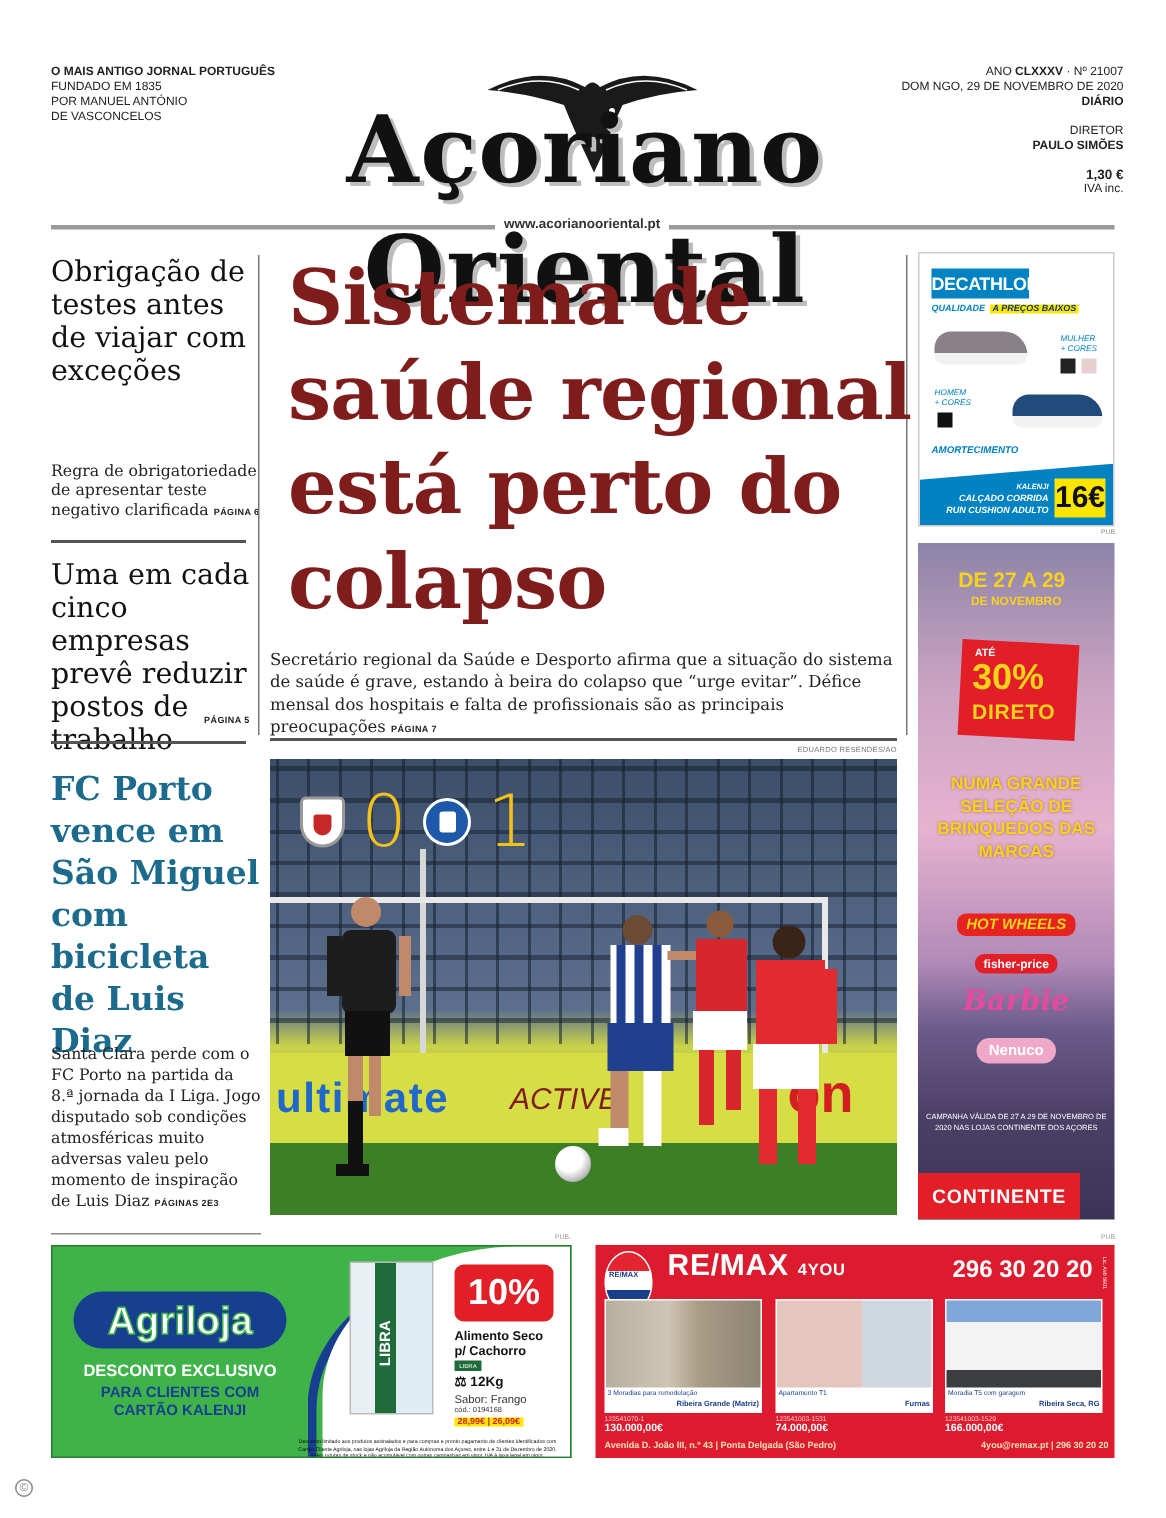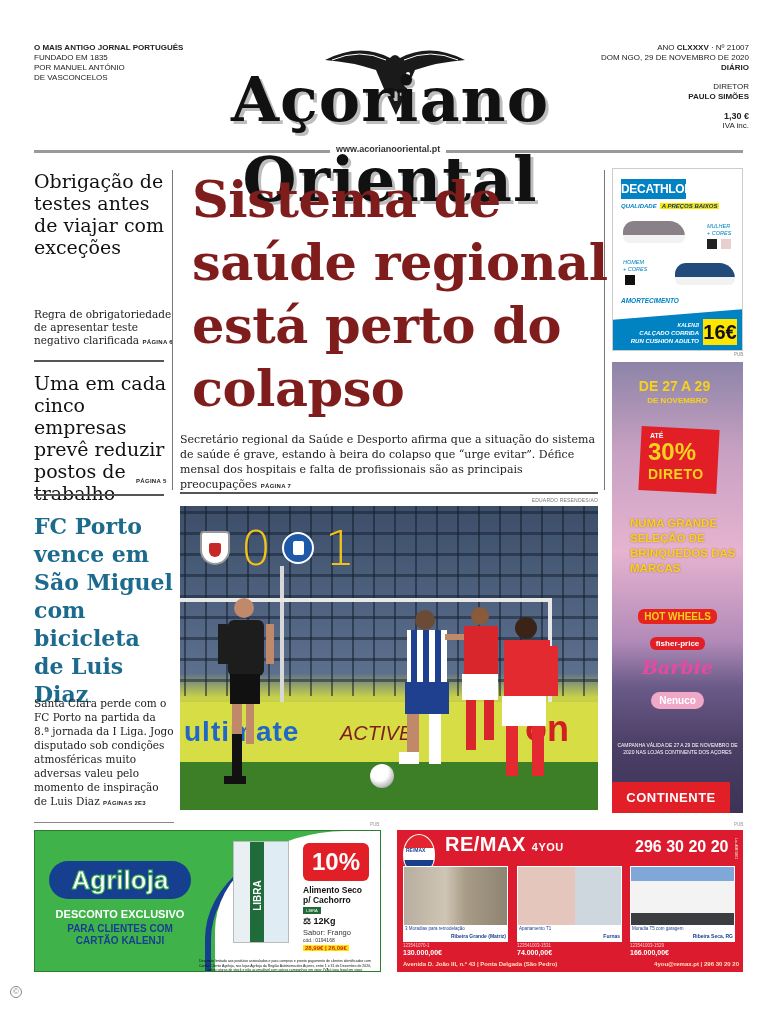--- a/index.html
+++ b/index.html
@@ -77,25 +77,25 @@
   .tiny-pub { font-size: 4.5px; color: #888; }
 
   .ad-cont { left: 612px; top: 362px; width: 131px; height: 451px; overflow: hidden;
     background: linear-gradient(180deg, #8c84a8 0%, #c8a1c2 20%, #e6b3d0 42%, #b18ab8 62%, #6a5a88 72%, #4b3f66 85%, #3c3356 100%); }
   .ct-date { position: absolute; left: 0; top: 16px; width: 125px; text-align: center; color: #f6d21c; font-weight: bold; font-size: 14px; line-height: 16px; }
   .ct-date2 { position: absolute; left: 0; top: 34px; width: 131px; text-align: center; color: #f6d21c; font-weight: bold; font-size: 8px; }
   .ct-badge { position: absolute; left: 28px; top: 66px; width: 78px; height: 64px; background: #e21e26; transform: rotate(3deg); }
   .ct-ate { position: absolute; left: 38px; top: 70px; font-size: 7px; font-weight: bold; color: #fff; }
   .ct-pct { position: absolute; left: 36px; top: 76px; font-size: 24px; font-weight: bold; color: #f6d21c; }
   .ct-dir { position: absolute; left: 36px; top: 104px; font-size: 14px; font-weight: bold; color: #f6d21c; letter-spacing: 0.5px; }
-  .ct-sel { position: absolute; left: 18px; top: 154px; width: 131px; text-align: left; color: #f6d21c; font-weight: bold; font-size: 11.5px; line-height: 15px; text-shadow: 0 0 2px #a66; }
+  .ct-sel { position: absolute; left: 0; top: 154px; width: 131px; text-align: center; color: #f6d21c; font-weight: bold; font-size: 11.5px; line-height: 15px; text-shadow: 0 0 2px #a66; }
   .brand { position: absolute; left: 0; width: 131px; text-align: center; font-weight: bold; }
   .brand span { display: inline-block; padding: 2px 6px; border-radius: 6px; }
   .ct-fine { position: absolute; left: 0; top: 380px; width: 131px; text-align: center; color: #fff; font-size: 5px; line-height: 7px; }
-  .ct-logo { position: absolute; left: 0; top: 420px; width: 118px; height: 31px; background: #e21e26; color: #fff; font-weight: bold; font-size: 13px; line-height: 31px; text-align: center; letter-spacing: 0.5px; }
+  .ct-logo { position: absolute; left: 0; top: 420px; width: 108px; height: 31px; background: #e21e26; color: #fff; font-weight: bold; font-size: 13px; line-height: 31px; text-align: center; letter-spacing: 0.5px; }
 
   
   .ad-agri { left: 34px; top: 830px; width: 347px; height: 142px; background: #3fb34a; overflow: hidden; border: 1px solid #2a7c33; }
   .agri-swoosh { position: absolute; left: 180px; top: 0; width: 260px; height: 200px; border-radius: 50% 0 0 0; background: #fff; }
   .agri-swoosh2 { position: absolute; left: 170px; top: 8px; width: 260px; height: 200px; border-radius: 50% 0 0 0; border-top: 6px solid #173f8f; border-left: 6px solid #173f8f; }
   .agri-logo { position: absolute; left: 14px; top: 30px; width: 142px; height: 38px; background: #173f8f; border-radius: 19px; color: #fff; font-size: 26px; font-weight: bold; text-align: center; line-height: 38px; }
   .agri-logo span { color: #fff; -webkit-text-stroke: 1px #3fb34a; }
   .agri-l1 { position: absolute; left: 10px; top: 77px; width: 150px; text-align: center; color: #fff; font-weight: bold; font-size: 11px; }
   .agri-l2 { position: absolute; left: 10px; top: 92px; width: 150px; text-align: center; color: #173f8f; font-weight: bold; font-size: 10px; line-height: 12px; }
   .agri-bag { position: absolute; left: 198px; top: 10px; width: 56px; height: 102px; background: linear-gradient(90deg, #e8f0f4 0 30%, #1f6b3a 30% 55%, #e0ecf3 55%); border: 1px solid #bbb; }
@@ -277,21 +277,21 @@
 <div class="abs tiny-pub" style="left:734px; top:352px;">PUB.</div>
 
 <div class="abs ad-cont">
   <div class="ct-date">DE 27 A 29</div>
   <div class="ct-date2">DE NOVEMBRO</div>
   <div class="ct-badge"></div>
   <div class="ct-ate">ATÉ</div>
   <div class="ct-pct">30%</div>
   <div class="ct-dir">DIRETO</div>
   <div class="ct-sel">NUMA GRANDE SELEÇÃO DE BRINQUEDOS DAS MARCAS</div>
-  <div class="brand" style="top:244px;"><span style="background:#e6231f;color:#f6d21c;font-size:10px;">HOT WHEELS</span></div>
+  <div class="brand" style="top:244px;"><span style="background:#e6231f;color:#f6d21c;font-size:10px;font-style:italic;">HOT WHEELS</span></div>
   <div class="brand" style="top:270px;"><span style="background:#e21e26;color:#fff;font-size:8px;">fisher-price</span></div>
   <div class="brand" style="top:292px;"><span style="color:#e64a9e;font-size:19px;font-style:italic;font-family:'DejaVu Serif',serif;">Barbie</span></div>
   <div class="brand" style="top:328px;"><span style="background:#f0a8c8;color:#fff;font-size:10px;border-radius:12px;padding:3px 8px;">Nenuco</span></div>
   <div class="ct-fine">CAMPANHA VÁLIDA DE 27 A 29 DE NOVEMBRO DE 2020 NAS LOJAS CONTINENTE DOS AÇORES</div>
   <div class="ct-logo">CONTINENTE</div>
 </div>
 
 <div class="abs pub" style="left:370px; top:822px;">PUB.</div>
 <div class="abs ad-agri">
   <div class="agri-swoosh2"></div>

